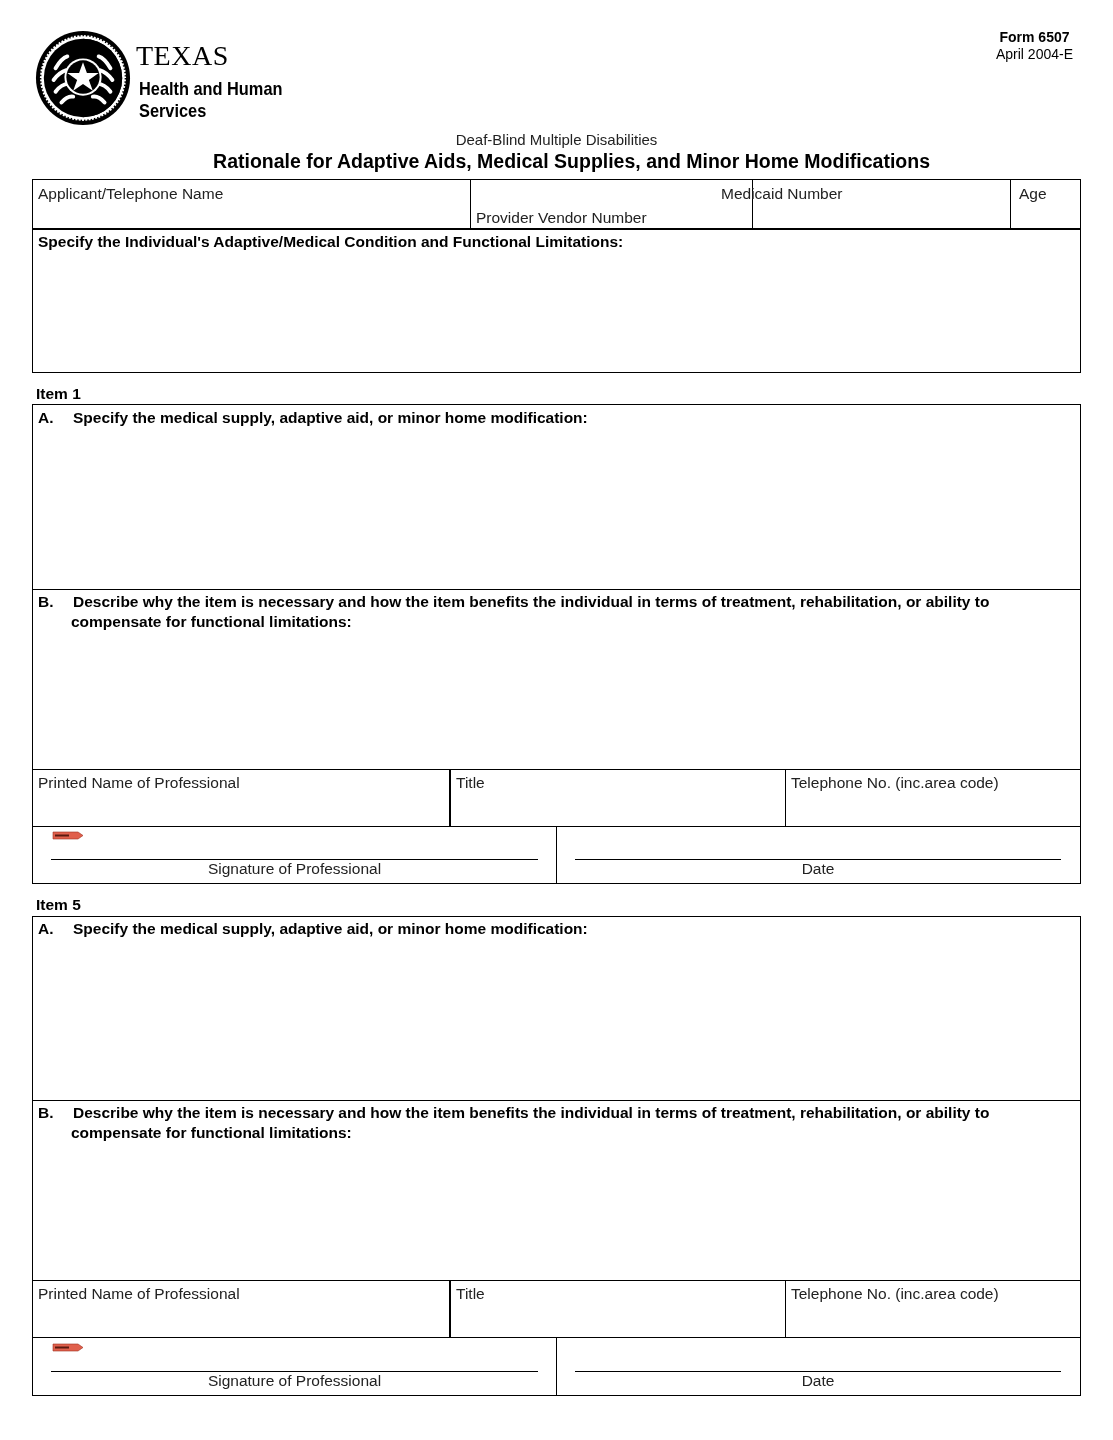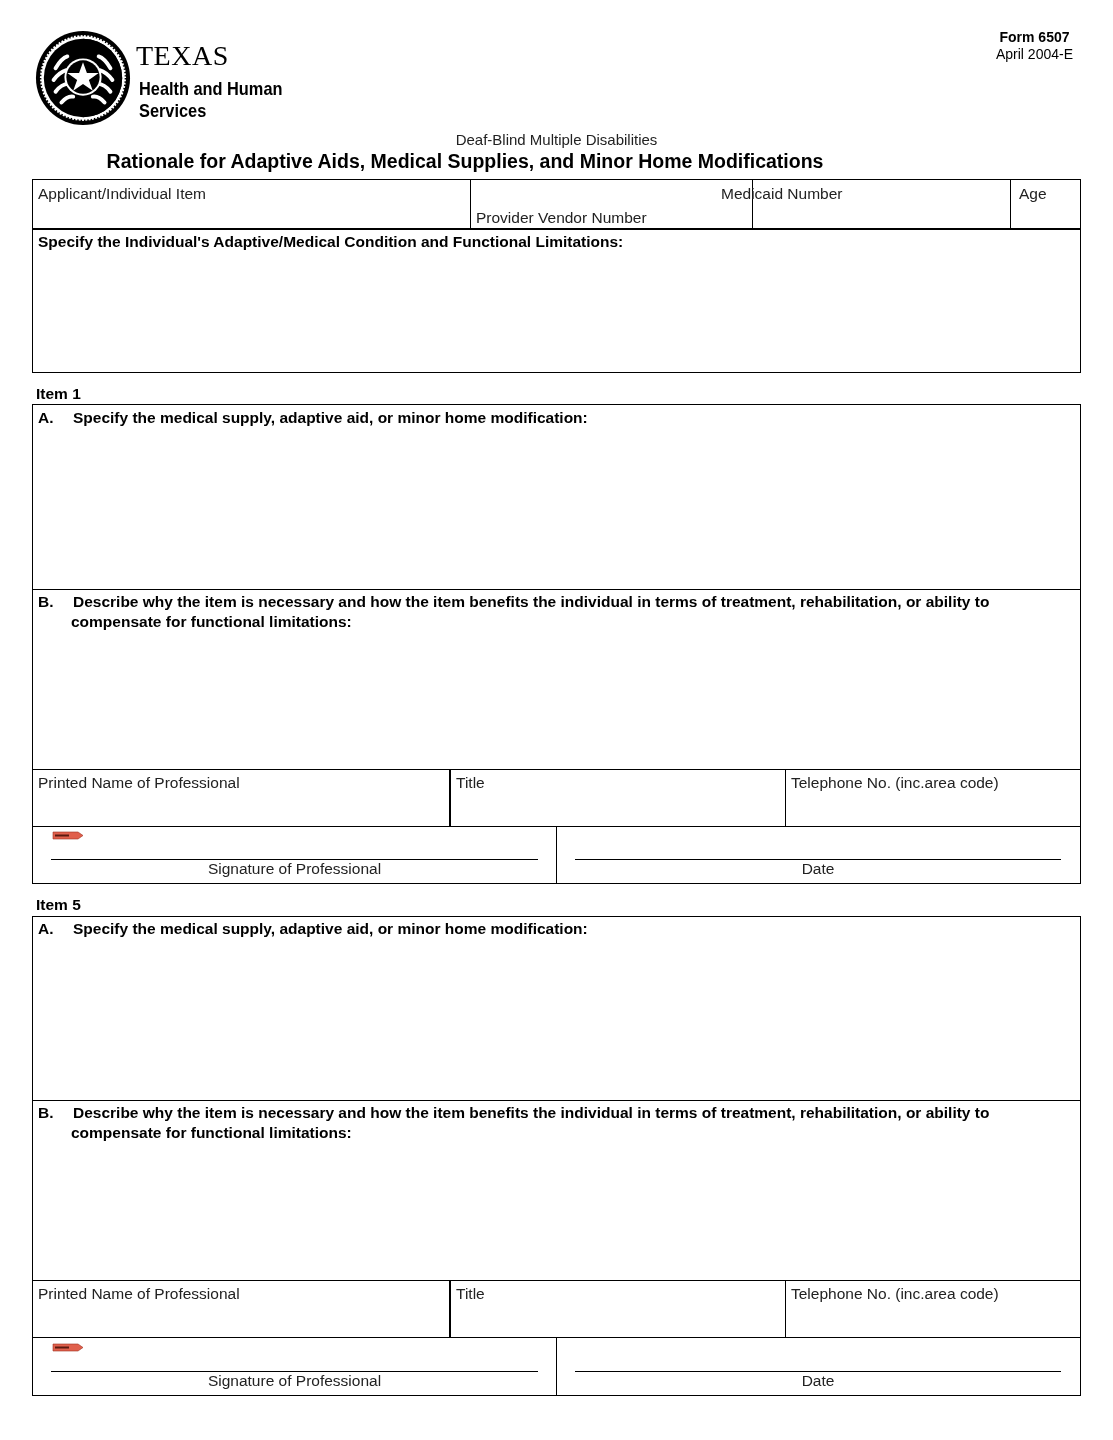--- a/index.html
+++ b/index.html
@@ -4,21 +4,21 @@
 <style>
   html, body { margin:0; padding:0; background:#ffffff; }
   body { width:1113px; height:1440px; position:relative; font-family:"Liberation Sans", sans-serif; color:#000; }
   .abs { position:absolute; }
   .logo { left:34px; top:29px; width:98px; height:98px; }
   .org1 { left:136px; top:40px; font-family:"Liberation Serif", serif; font-size:28px; letter-spacing:0.5px; }
   .org2 { left:139px; top:78px; font-size:19px; font-weight:bold; line-height:22px; transform:scaleX(0.86); transform-origin:left top; }
   .formno { right:40px; top:29px; text-align:center; font-size:14px; line-height:17px; }
   .formno .b { font-weight:bold; }
   .sub { left:0; width:1113px; top:131px; text-align:center; font-size:15px; color:#222; }
-  .title { left:0; width:930px; top:150px; text-align:center; font-size:19.5px; font-weight:bold; }
+  .title { left:0; width:930px; top:150px; text-align:right; font-size:19.5px; font-weight:bold; }
   .box { position:absolute; border:1px solid #000; box-sizing:border-box; }
   .lbl { position:absolute; font-size:15.5px; color:#222; }
   .bold { font-weight:bold; font-size:15.5px; color:#000; }
   .vline { position:absolute; width:1px; background:#000; }
   .hline { position:absolute; height:1px; background:#000; }
   .ital { font-size:15.5px; font-weight:bold; position:absolute; }
   .flag { position:absolute; width:32px; height:9px; }
   .sig-lbl { position:absolute; font-size:15.5px; color:#222; text-align:center; }
   .field { position:absolute; border:none; background:transparent; outline:none; }
 </style>
@@ -47,21 +47,21 @@
   <div>April 2004-E</div>
 </div>
 <div class="abs sub">Deaf-Blind Multiple Disabilities</div>
 <div class="abs title">Rationale for Adaptive Aids, Medical Supplies, and Minor Home Modifications</div>
 
 <div class="box" style="left:32px; top:179px; width:1049px; height:194px;"></div>
 <div class="hline" style="left:32px; top:228px; width:1049px; height:2px;"></div>
 <div class="vline" style="left:470px; top:179px; height:50px;"></div>
 <div class="vline" style="left:752px; top:179px; height:50px;"></div>
 <div class="vline" style="left:1010px; top:179px; height:50px;"></div>
-<div class="lbl" style="left:38px; top:185px;">Applicant/Individual Item</div>
+<div class="lbl" style="left:38px; top:185px;">Applicant/Telephone Name</div>
 <input class="field" style="left: 36px; top: 205px; width: 430px; height: 20px;" value="">
 <div class="lbl" style="left:476px; top:202px;margin-top:7px;">Provider Vendor Number</div>
 <input class="field" style="left: 474px; top: 205px; width: 274px; height: 20px;" value="">
 <div class="lbl" style="left:721px; top:185px;">Medicaid Number</div>
 <input class="field" style="left: 756px; top: 205px; width: 250px; height: 20px;" value="">
 <div class="lbl" style="left:1019px; top:185px;">Age</div>
 <input class="field" style="left: 1014px; top: 205px; width: 62px; height: 20px;" value="">
 <div class="lbl bold" style="left:38px; top:233px;">Specify the Individual's Adaptive/Medical Condition and Functional Limitations:</div>
 <textarea class="field" style="left: 36px; top: 255px; width: 1040px; height: 112px; resize: none;" value=""></textarea>
 

